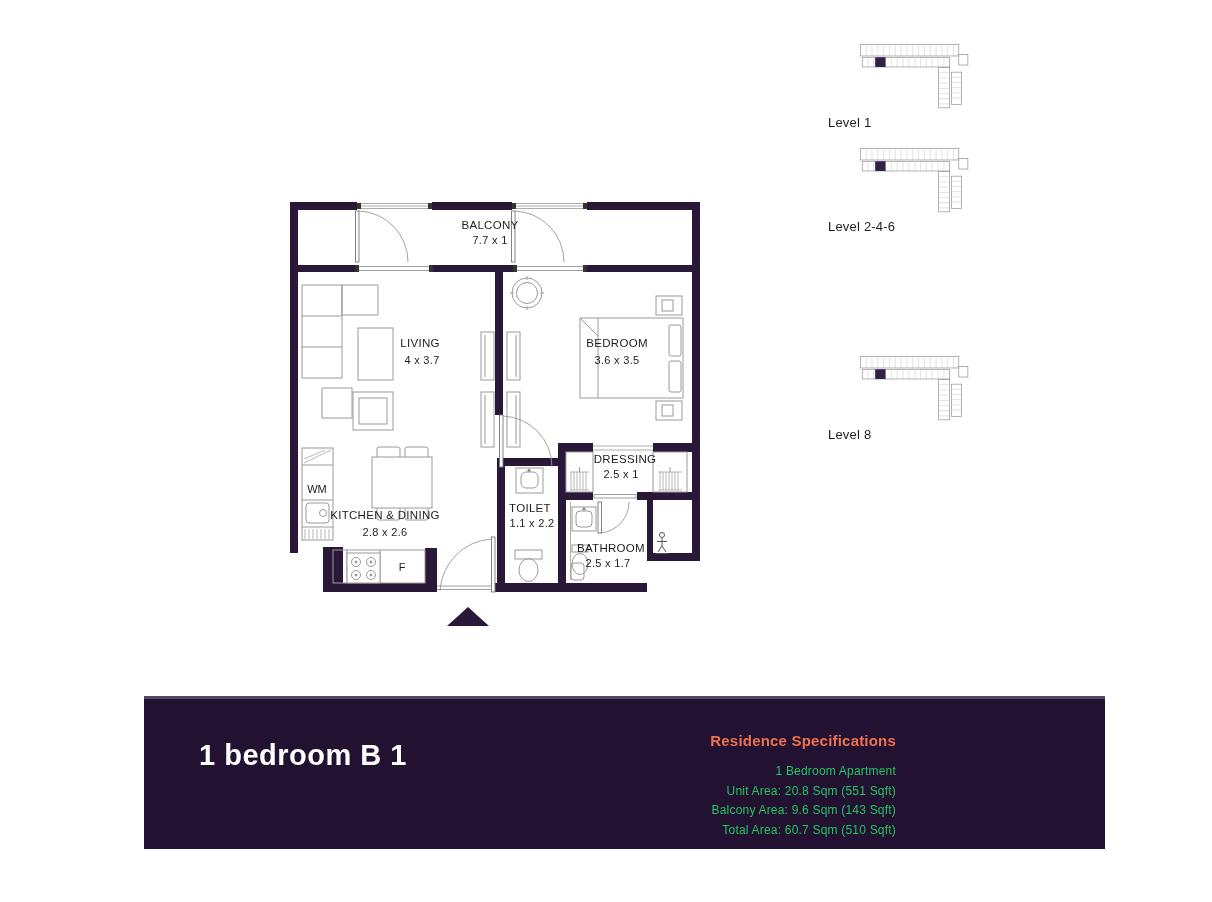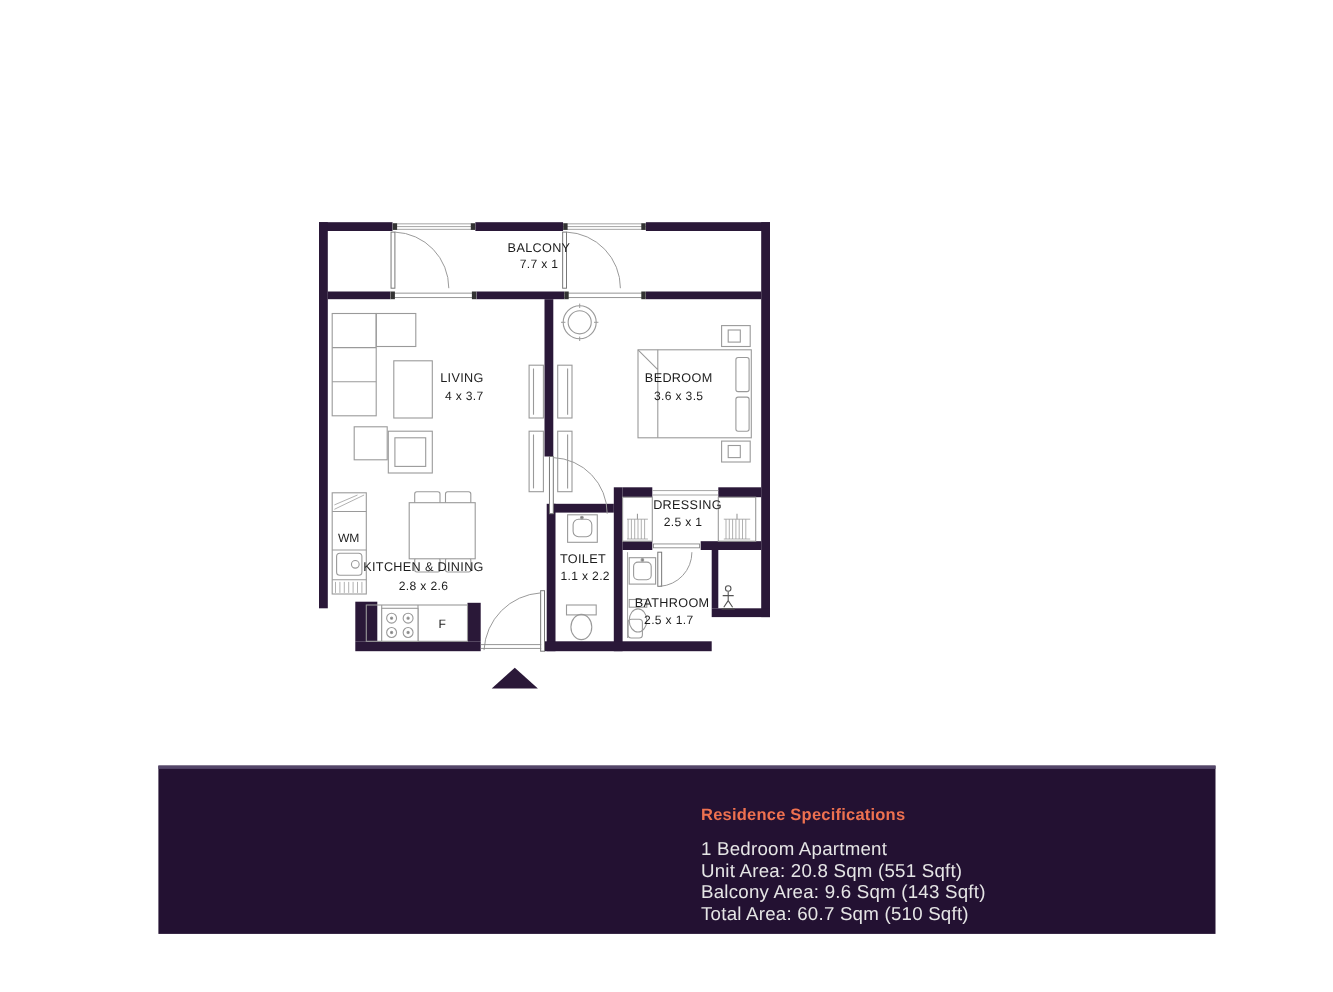--- a/index.html
+++ b/index.html
@@ -25,23 +25,23 @@
   
   .level{position:absolute;left:826px;width:190px;height:104px;}
   .level-label{position:absolute;left:2px;top:72px;font-size:13px;color:#1f1f1f;letter-spacing:.2px;}
   .thumb{position:absolute;left:0;top:0;}
 
   
   .banner{position:absolute;left:144px;top:696px;width:961px;height:153px;
           background:var(--banner);border-top:3px solid #544669;}
   .banner-title{position:absolute;left:55px;top:40px;color:#ffffff;font-size:29px;
                 font-weight:bold;letter-spacing:.5px;}
-  .specs{position:absolute;right:209px;top:33px;}
+  .specs{position:absolute;right:209px;top:33px;text-align:right;}
   .specs-heading{color:var(--accent);font-size:15px;font-weight:bold;letter-spacing:.2px;margin-bottom:13px;}
-  .spec-line{color:#e5e5e5;font-size:17px;line-height:19.5px;letter-spacing:.2px;}
+  .spec-line{color:#22c55e;font-size:12px;line-height:19.5px;letter-spacing:.2px;}
 </style>
 </head>
 <body>
 
 <div class="canvas">
 
   <svg class="plan" viewBox="0 0 420 445" xmlns="http://www.w3.org/2000/svg">
 
     <g fill="#2a1838" stroke="none">
       <rect x="5" y="7" width="67" height="8"></rect>
@@ -243,22 +243,41 @@
           <path d="M13,2 V20 M22,2 V20 M31,2 V20 M40,2 V20 M49,2 V20 M58,2 V20 M67,2 V20 M76,2 V20 M85,2 V20 M94,2 V20 M103,2 V20 M112,2 V20 M121,2 V20 M130,2 V20 M139,2 V20 M148,2 V20"></path>
           <path d="M16,22 V37 M25,22 V37 M34,22 V37 M43,22 V37 M52,22 V37 M61,22 V37 M70,22 V37 M79,22 V37 M88,22 V37 M97,22 V37 M106,22 V37 M115,22 V37 M124,22 V37 M133,22 V37"></path>
           <path d="M125,46 H142 M125,54 H142 M125,62 H142 M125,70 H142 M125,78 H142 M125,86 H142 M125,94 H142"></path>
           <path d="M145,53 H160 M145,61 H160 M145,69 H160 M145,77 H160 M145,85 H160"></path>
         </g>
         <rect x="27" y="22" width="16" height="15" fill="#35204a"></rect>
       </symbol>
     </defs>
   </svg>
 
+  <div class="level" style="top:43px">
+    <svg class="thumb" width="180" height="70" viewBox="0 0 180 108">
+        <use href="#bldg-thumb"></use>
+      </svg>
+    <div class="level-label">Level 1</div>
+  </div>
+  <div class="level" style="top:147px">
+    <svg class="thumb" width="180" height="70" viewBox="0 0 180 108">
+        <use href="#bldg-thumb"></use>
+      </svg>
+    <div class="level-label">Level 2-4-6</div>
+  </div>
+  <div class="level" style="top:355px">
+    <svg class="thumb" width="180" height="70" viewBox="0 0 180 108">
+        <use href="#bldg-thumb"></use>
+      </svg>
+    <div class="level-label">Level 8</div>
+  </div>
 
   <div class="banner">
+    <div class="banner-title">1 bedroom B 1</div>
     <div class="specs">
       <div class="specs-heading">Residence Specifications</div>
       <div class="spec-line">1 Bedroom Apartment</div>
       <div class="spec-line">Unit Area: 20.8 Sqm (551 Sqft)</div>
       <div class="spec-line">Balcony Area: 9.6 Sqm (143 Sqft)</div>
       <div class="spec-line">Total Area: 60.7 Sqm (510 Sqft)</div>
     </div>
   </div>
 
 </div>

